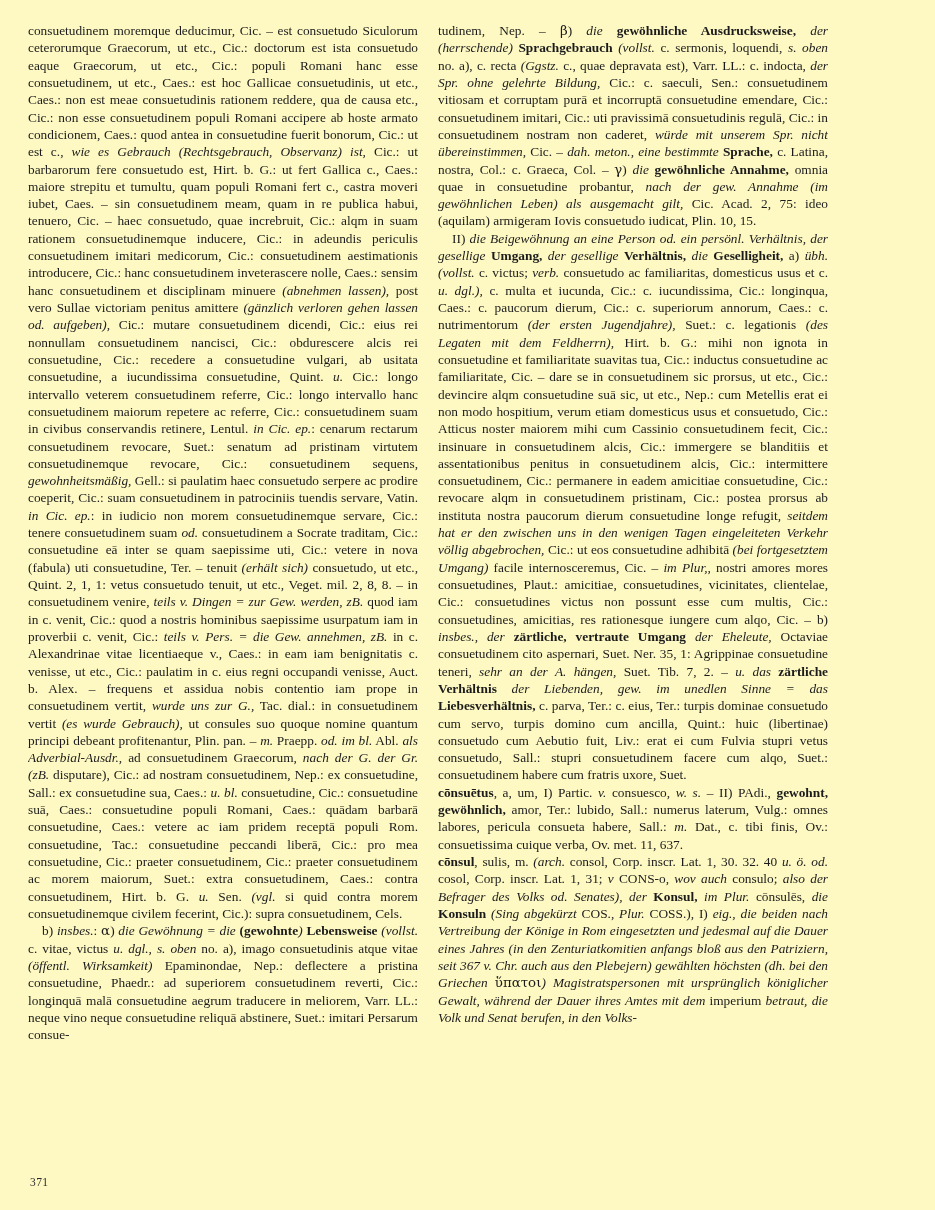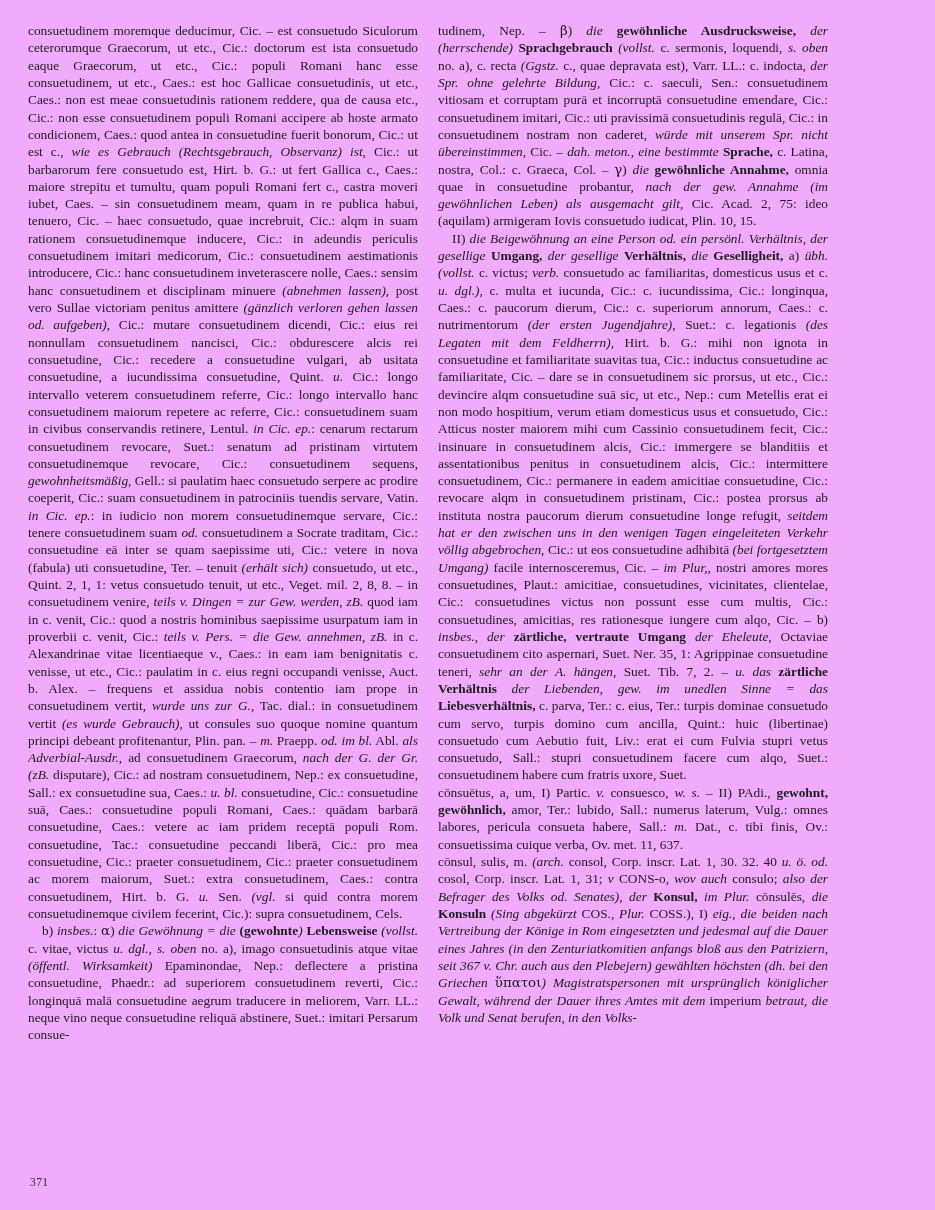--- a/index.html
+++ b/index.html
@@ -39,36 +39,36 @@
   }
   .column p {
     margin: 0;
     text-indent: 0;
   }
   .column p.indent {
     text-indent: 14px;
   }
   
   .i  { font-style: italic; }
-  .b  { font-weight: normal; }
+  .b  { font-weight: bold; }
   .bi { font-weight: bold; }
   .gr { font-family: "DejaVu Serif", serif; font-style: normal; }
   #folio {
     position: absolute;
     left: 30px;
     top: 1176px;
     font-size: 11.5px;
     color: #2a2a2a;
     letter-spacing: 0.4px;
   }
 </style>
 </head>
 <body>
 
-<div id="page" style="background: #f0abfc;">
+<div id="page" style="background: #fef9c3;">
 
   <div id="columns">
     <div class="column" id="col-left">
         <p><span>consuetudinem moremque deducimur, Cic. – est consuetudo Siculorum ceterorumque Graecorum, ut etc., Cic.: doctorum est ista consuetudo eaque Graecorum, ut etc., Cic.: populi Romani hanc esse consuetudinem, ut etc., Caes.: est hoc Gallicae consuetudinis, ut etc., Caes.: non est meae consuetudinis rationem reddere, qua de causa etc., Cic.: non esse consuetudinem populi Romani accipere ab hoste armato condicionem, Caes.: quod antea in consuetudine fuerit bonorum, Cic.: ut est c., </span><span class="i">wie es Gebrauch (Rechtsgebrauch, Observanz) ist,</span><span> Cic.: ut barbarorum fere consuetudo est, Hirt. b. G.: ut fert Gallica c., Caes.: maiore strepitu et tumultu, quam populi Romani fert c., castra moveri iubet, Caes. – sin consuetudinem meam, quam in re publica habui, tenuero, Cic. – haec consuetudo, quae increbruit, Cic.: alqm in suam rationem consuetudinemque inducere, Cic.: in adeundis periculis consuetudinem imitari medicorum, Cic.: consuetudinem aestimationis introducere, Cic.: hanc consuetudinem inveterascere nolle, Caes.: sensim hanc consuetudinem et disciplinam minuere </span><span class="i">(abnehmen lassen),</span><span> post vero Sullae victoriam penitus amittere </span><span class="i">(gänzlich verloren gehen lassen od. aufgeben),</span><span> Cic.: mutare consuetudinem dicendi, Cic.: eius rei nonnullam consuetudinem nancisci, Cic.: obdurescere alcis rei consuetudine, Cic.: recedere a consuetudine vulgari, ab usitata consuetudine, a iucundissima consuetudine, Quint. </span><span class="i">u.</span><span> Cic.: longo intervallo veterem consuetudinem referre, Cic.: longo intervallo hanc consuetudinem maiorum repetere ac referre, Cic.: consuetudinem suam in civibus conservandis retinere, Lentul. </span><span class="i">in Cic. ep.</span><span>: cenarum rectarum consuetudinem revocare, Suet.: senatum ad pristinam virtutem consuetudinemque revocare, Cic.: consuetudinem sequens, </span><span class="i">gewohnheitsmäßig,</span><span> Gell.: si paulatim haec consuetudo serpere ac prodire coeperit, Cic.: suam consuetudinem in patrociniis tuendis servare, Vatin. </span><span class="i">in Cic. ep.</span><span>: in iudicio non morem consuetudinemque servare, Cic.: tenere consuetudinem suam </span><span class="i">od.</span><span> consuetudinem a Socrate traditam, Cic.: consuetudine eā inter se quam saepissime uti, Cic.: vetere in nova (fabula) uti consuetudine, Ter. – tenuit </span><span class="i">(erhält sich)</span><span> consuetudo, ut etc., Quint. 2, 1, 1: vetus consuetudo tenuit, ut etc., Veget. mil. 2, 8, 8. – in consuetudinem venire, </span><span class="i">teils v. Dingen = zur Gew. werden, zB.</span><span> quod iam in c. venit, Cic.: quod a nostris hominibus saepissime usurpatum iam in proverbii c. venit, Cic.: </span><span class="i">teils v. Pers. = die Gew. annehmen, zB.</span><span> in c. Alexandrinae vitae licentiaeque v., Caes.: in eam iam benignitatis c. venisse, ut etc., Cic.: paulatim in c. eius regni occupandi venisse, Auct. b. Alex. – frequens et assidua nobis contentio iam prope in consuetudinem vertit, </span><span class="i">wurde uns zur G.,</span><span> Tac. dial.: in consuetudinem vertit </span><span class="i">(es wurde Gebrauch),</span><span> ut consules suo quoque nomine quantum principi debeant profitenantur, Plin. pan. – </span><span class="i">m.</span><span> Praepp. </span><span class="i">od. im bl.</span><span> Abl. </span><span class="i">als Adverbial-Ausdr.,</span><span> ad consuetudinem Graecorum, </span><span class="i">nach der G. der Gr. (zB.</span><span> disputare), Cic.: ad nostram consuetudinem, Nep.: ex consuetudine, Sall.: ex consuetudine sua, Caes.: </span><span class="i">u. bl.</span><span> consuetudine, Cic.: consuetudine suā, Caes.: consuetudine populi Romani, Caes.: quādam barbarā consuetudine, Caes.: vetere ac iam pridem receptā populi Rom. consuetudine, Tac.: consuetudine peccandi liberā, Cic.: pro mea consuetudine, Cic.: praeter consuetudinem, Cic.: praeter consuetudinem ac morem maiorum, Suet.: extra consuetudinem, Caes.: contra consuetudinem, Hirt. b. G. </span><span class="i">u.</span><span> Sen. </span><span class="i">(vgl.</span><span> si quid contra morem consuetudinemque civilem fecerint, Cic.): supra consuetudinem, Cels.</span></p>
         <p class="indent"><span>b) </span><span class="i">insbes.</span><span>: </span><span class="gr i">α</span><span>) </span><span class="i">die Gewöhnung = die </span><span class="bi">(gewohnte</span><span class="i">) </span><span class="bi">Lebensweise</span><span> </span><span class="i">(vollst.</span><span> c. vitae, victus </span><span class="i">u. dgl., s. oben</span><span> no. a), imago consuetudinis atque vitae </span><span class="i">(öffentl. Wirksamkeit)</span><span> Epaminondae, Nep.: deflectere a pristina consuetudine, Phaedr.: ad superiorem consuetudinem reverti, Cic.: longinquā malā consuetudine aegrum traducere in meliorem, Varr. LL.: neque vino neque consuetudine reliquā abstinere, Suet.: imitari Persarum consue-</span></p>
       </div>
     <div class="column" id="col-right">
         <p><span>tudinem, Nep. – </span><span class="gr i">β</span><span>) </span><span class="i">die </span><span class="bi">gewöhnliche Ausdrucksweise,</span><span class="i"> der (herrschende) </span><span class="bi">Sprachgebrauch</span><span> </span><span class="i">(vollst.</span><span> c. sermonis, loquendi, </span><span class="i">s. oben</span><span> no. a), c. recta </span><span class="i">(Ggstz.</span><span> c., quae depravata est), Varr. LL.: c. indocta, </span><span class="i">der Spr. ohne gelehrte Bildung,</span><span> Cic.: c. saeculi, Sen.: consuetudinem vitiosam et corruptam purā et incorruptā consuetudine emendare, Cic.: consuetudinem imitari, Cic.: uti pravissimā consuetudinis regulā, Cic.: in consuetudinem nostram non caderet, </span><span class="i">würde mit unserem Spr. nicht übereinstimmen,</span><span> Cic. – </span><span class="i">dah. meton., eine bestimmte </span><span class="bi">Sprache,</span><span> c. Latina, nostra, Col.: c. Graeca, Col. – </span><span class="gr i">γ</span><span>) </span><span class="i">die </span><span class="bi">gewöhnliche Annahme,</span><span> omnia quae in consuetudine probantur, </span><span class="i">nach der gew. Annahme (im gewöhnlichen Leben) als ausgemacht gilt,</span><span> Cic. Acad. 2, 75: ideo (aquilam) armigeram Iovis consuetudo iudicat, Plin. 10, 15.</span></p>
         <p class="indent"><span>II) </span><span class="i">die Beigewöhnung an eine Person od. ein persönl. Verhältnis, der gesellige </span><span class="bi">Umgang,</span><span class="i"> der gesellige </span><span class="bi">Verhältnis,</span><span class="i"> die </span><span class="bi">Geselligheit,</span><span> a) </span><span class="i">übh. (vollst.</span><span> c. victus; </span><span class="i">verb.</span><span> consuetudo ac familiaritas, domesticus usus et c. </span><span class="i">u. dgl.),</span><span> c. multa et iucunda, Cic.: c. iucundissima, Cic.: longinqua, Caes.: c. paucorum dierum, Cic.: c. superiorum annorum, Caes.: c. nutrimentorum </span><span class="i">(der ersten Jugendjahre),</span><span> Suet.: c. legationis </span><span class="i">(des Legaten mit dem Feldherrn),</span><span> Hirt. b. G.: mihi non ignota in consuetudine et familiaritate suavitas tua, Cic.: inductus consuetudine ac familiaritate, Cic. – dare se in consuetudinem sic prorsus, ut etc., Cic.: devincire alqm consuetudine suā sic, ut etc., Nep.: cum Metellis erat ei non modo hospitium, verum etiam domesticus usus et consuetudo, Cic.: Atticus noster maiorem mihi cum Cassinio consuetudinem fecit, Cic.: insinuare in consuetudinem alcis, Cic.: immergere se blanditiis et assentationibus penitus in consuetudinem alcis, Cic.: intermittere consuetudinem, Cic.: permanere in eadem amicitiae consuetudine, Cic.: revocare alqm in consuetudinem pristinam, Cic.: postea prorsus ab instituta nostra paucorum dierum consuetudine longe refugit, </span><span class="i">seitdem hat er den zwischen uns in den wenigen Tagen eingeleiteten Verkehr völlig abgebrochen,</span><span> Cic.: ut eos consuetudine adhibitā </span><span class="i">(bei fortgesetztem Umgang)</span><span> facile internosceremus, Cic. – </span><span class="i">im Plur,</span><span>, nostri amores mores consuetudines, Plaut.: amicitiae, consuetudines, vicinitates, clientelae, Cic.: consuetudines victus non possunt esse cum multis, Cic.: consuetudines, amicitias, res rationesque iungere cum alqo, Cic. – b) </span><span class="i">insbes., der </span><span class="bi">zärtliche, vertraute Umgang</span><span class="i"> der Eheleute,</span><span> Octaviae consuetudinem cito aspernari, Suet. Ner. 35, 1: Agrippinae consuetudine teneri, </span><span class="i">sehr an der A. hängen,</span><span> Suet. Tib. 7, 2. – </span><span class="i">u. das </span><span class="bi">zärtliche Verhältnis</span><span class="i"> der Liebenden, gew. im unedlen Sinne = das </span><span class="bi">Liebesverhältnis,</span><span> c. parva, Ter.: c. eius, Ter.: turpis dominae consuetudo cum servo, turpis domino cum ancilla, Quint.: huic (libertinae) consuetudo cum Aebutio fuit, Liv.: erat ei cum Fulvia stupri vetus consuetudo, Sall.: stupri consuetudinem facere cum alqo, Suet.: consuetudinem habere cum fratris uxore, Suet.</span></p>
         <p><span class="b">cōnsuētus</span><span>, a, um, I) Partic. </span><span class="i">v.</span><span> consuesco, </span><span class="i">w. s.</span><span> – II) PAdi., </span><span class="bi">gewohnt, gewöhnlich,</span><span> amor, Ter.: lubido, Sall.: numerus laterum, Vulg.: omnes labores, pericula consueta habere, Sall.: </span><span class="i">m.</span><span> Dat., c. tibi finis, Ov.: consuetissima cuique verba, Ov. met. 11, 637.</span></p>

